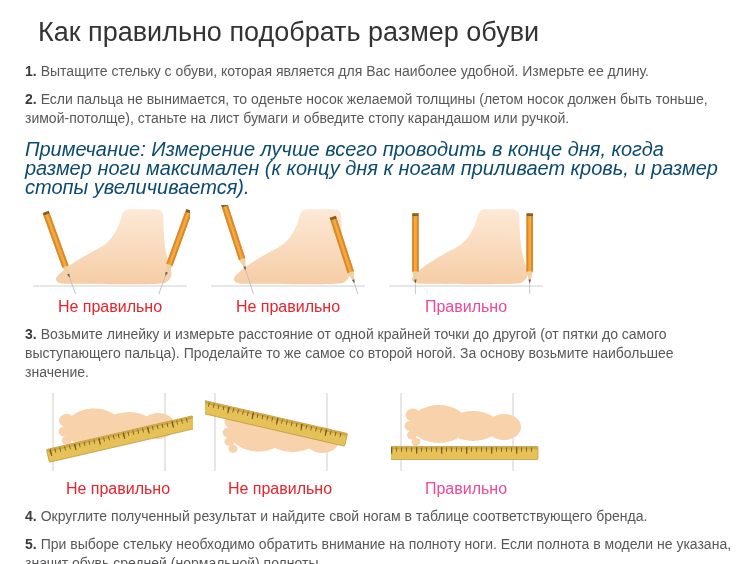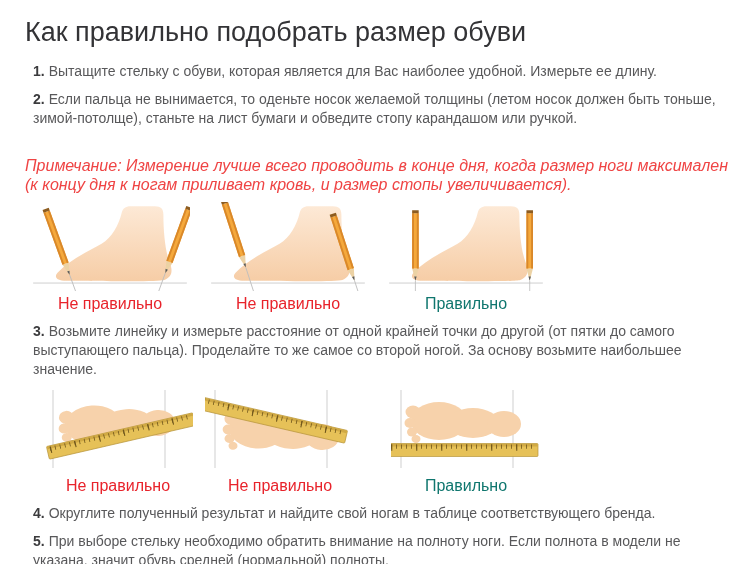--- a/index.html
+++ b/index.html
@@ -3,47 +3,47 @@
 <meta charset="utf-8">
 <style>
   html,body{margin:0;padding:0;background:#fff;}
   body{
     width:750px;height:564px;overflow:hidden;box-sizing:border-box;
     padding:12px 14px 0 25px;
     font-family:"Liberation Sans","DejaVu Sans",sans-serif;
     color:#58585a;
   }
   h1{
-    margin:4px 0 14px 0;
+    margin:4px 0 14px 13px;
     font-size:27px;line-height:32px;font-weight:400;
     color:#333336;letter-spacing:0;
   }
-  p.step{margin:9px 8px;font-size:14px;line-height:19px;max-width:712px;}
+  p.step{margin:9px 0;font-size:14px;line-height:19px;max-width:712px;}
   p.step b{color:#3b3b3d;font-weight:bold;margin-right:4px;}
   p.note{
-    margin:28px 0 6px 0;font-size:16px;line-height:19px;max-width:712px;
-    font-style:italic;color:#ef4444;
+    margin:12px 0 6px 0;font-size:20px;line-height:19px;max-width:712px;
+    font-style:italic;color:#0c4a6e;
   }
   .fig-row{display:flex;align-items:flex-start;margin:8px 0 2px 0;}
   figure{margin:0;padding:0;}
   .row1 figure{width:160px;}
   .row1 figure:nth-child(1){margin-left:5px;}
   .row1 figure:nth-child(2){margin-left:18px;}
   .row1 figure:nth-child(3){margin-left:18px;}
   .row2 figure{width:150px;}
   .row2 figure:nth-child(1){margin-left:18px;}
   .row2 figure:nth-child(2){margin-left:12px;}
   .row2 figure:nth-child(3){margin-left:36px;}
   figure svg{display:block;}
   figcaption{
     margin-top:4px;text-align:center;
     font-size:16px;line-height:18px;
   }
   figcaption.wrong{color:#e8232b;}
-  figcaption.correct{color:#0f766e;}
+  figcaption.correct{color:#ec4899;}
   .defs-holder{position:absolute;width:0;height:0;overflow:hidden;}
 </style>
 </head>
 <body>
 
 <div class="defs-holder">
 <svg width="0" height="0" aria-hidden="true">
   <defs>
     <linearGradient id="skinGrad" x1="0" y1="0" x2="0" y2="1">
       <stop offset="0" stop-color="#fde9d6"></stop>

